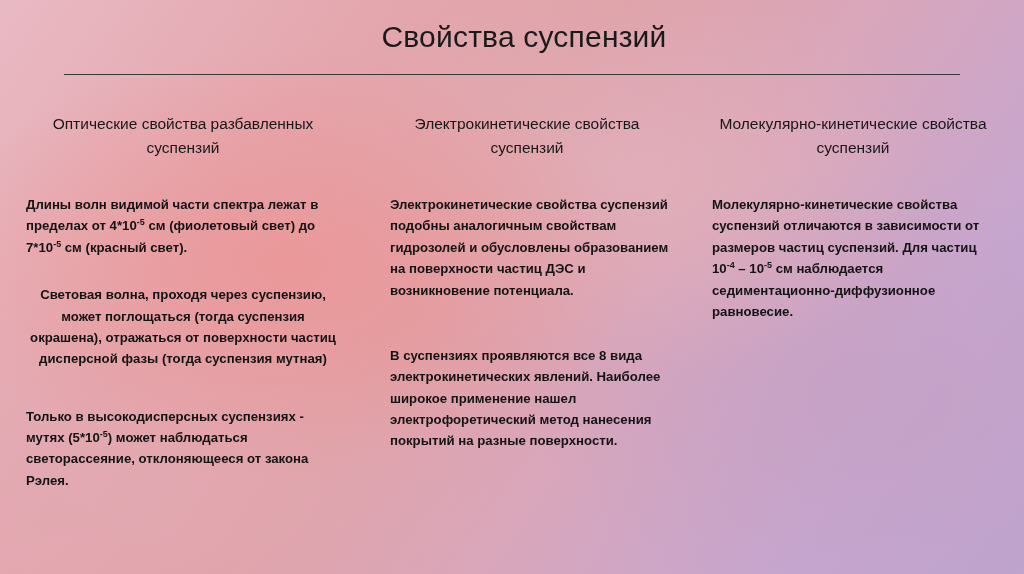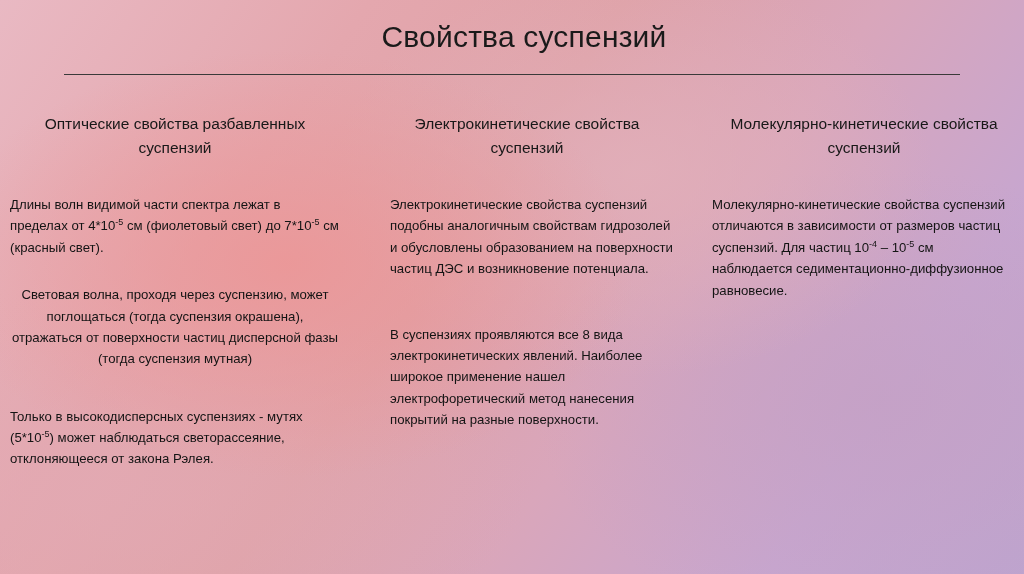--- a/index.html
+++ b/index.html
@@ -49,41 +49,42 @@
     top: 112px;
     left: 0;
     width: 1024px;
     display: flex;
     flex-direction: row;
     align-items: flex-start;
   }
   .col {
     box-sizing: border-box;
   }
-  .col-1 { width: 352px; padding-left: 10px; padding-right: 12px; }
+  .col-1 { width: 352px; padding-left: 26px; padding-right: 12px; }
   .col-2 { width: 340px; padding-left: 24px; padding-right: 14px; }
-  .col-3 { width: 332px; padding-left: 20px; padding-right: 8px; }
+  .col-3 { width: 332px; padding-left: 20px; padding-right: 30px; }
 
   .col-head {
     font-size: 15.5px;
     color: #181818;
     text-align: center;
     line-height: 1.55;
     margin-bottom: 34px;
   }
   .col-1 .col-head { padding: 0 14px; }
   .col-2 .col-head { padding: 0 24px; }
   .col-3 .col-head { padding: 0 4px; }
 
   .para {
     font-size: 13.2px;
     color: #141414;
     line-height: 1.62;
     margin: 0 0 26px 0;
     text-align: left;
+    font-weight: bold;
   }
   .col-2 .para { margin-bottom: 44px; margin-left: 14px; }
   .col-3 .para { margin-bottom: 46px; }
   .col-1 .para.gap-lg { margin-bottom: 36px; text-align: center; }
 
   sup {
     font-size: 0.68em;
     vertical-align: super;
     line-height: 0;
   }

